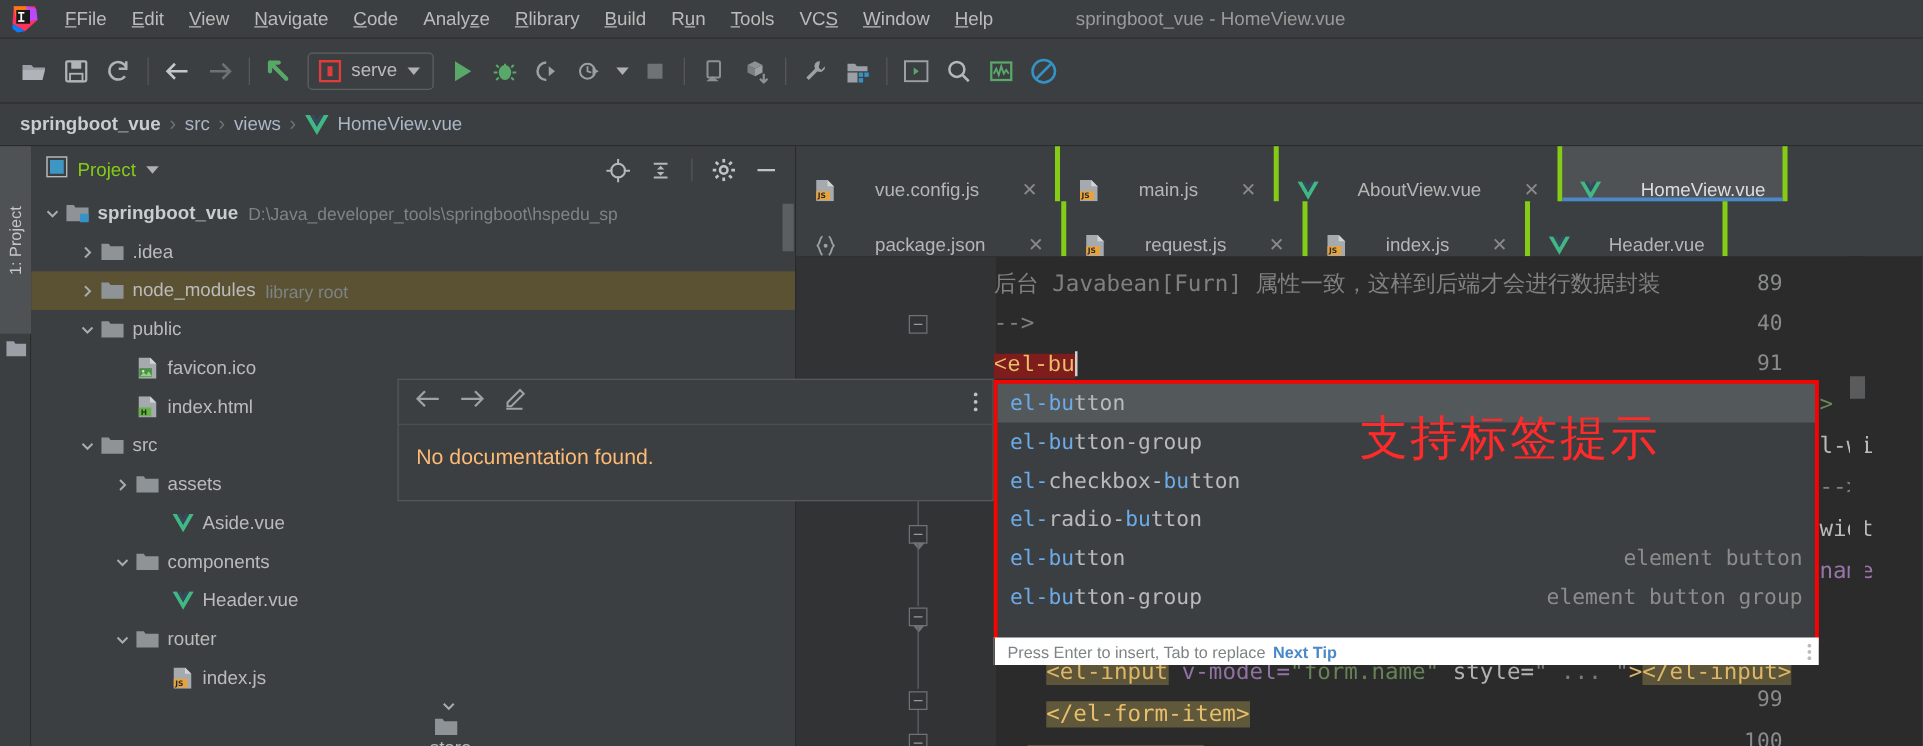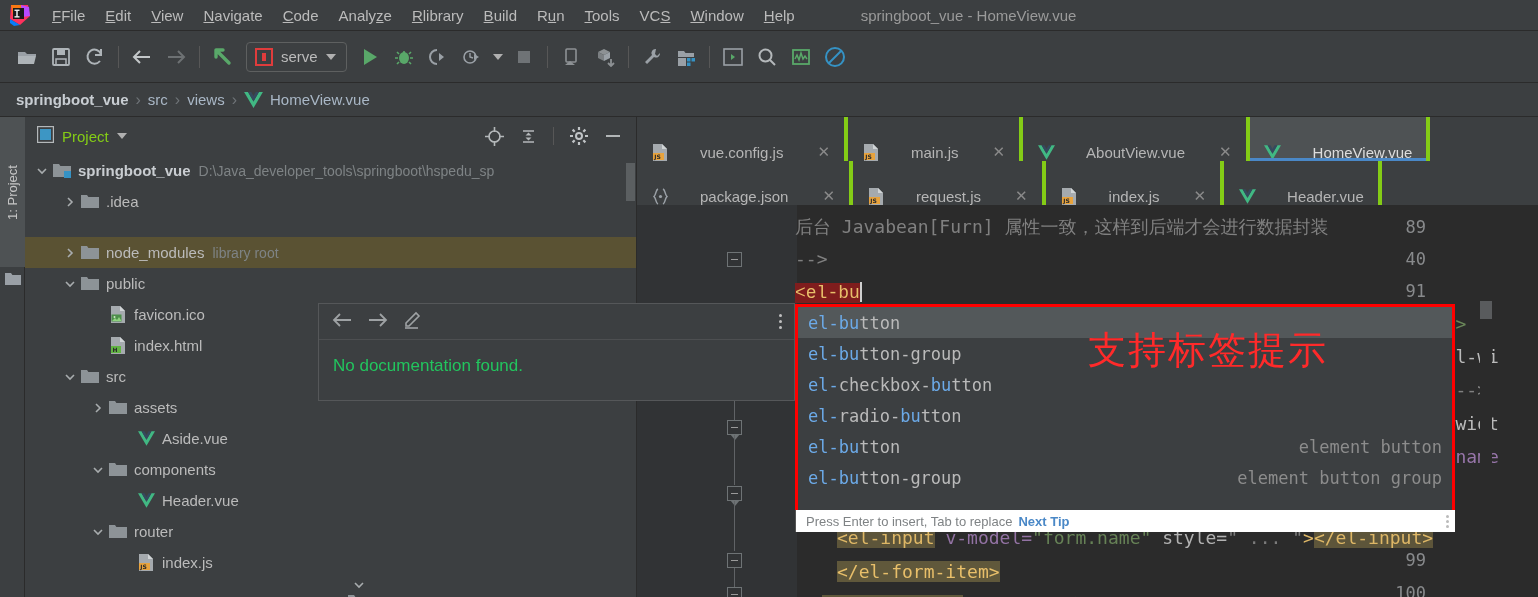--- a/index.html
+++ b/index.html
@@ -165,21 +165,21 @@
   }
   .tok-hl { background: #7f1d1d; font-family: Liberation Mono, monospace; }
 
   
   .docpopup {
     position: absolute; top: 303px; left: 318px; width: 477px; height: 98px;
     background: #3c3f41; border: 1px solid #555759; z-index: 40;
   }
   .doc-toolbar { height: 36px; display: flex; align-items: center; gap: 14px;
     padding: 0 12px; border-bottom: 1px solid #4d4f51; }
-  .doc-body { padding: 16px 14px; font-size: 17px; color: #22c55e; }
+  .doc-body { padding: 16px 14px; font-size: 17px; color: #fdba74; }
   .kebab { margin-left: auto; display: flex; flex-direction: column; gap: 3px; }
   .kebab i { width: 3px; height: 3px; background: #c0c0c0; border-radius: 50%;
     display: block; }
 
   
   .complete {
     position: absolute; top: 304px; left: 795px; width: 660px; height: 212px;
     background: #3c3f41; border: 3px solid #ff0000; z-index: 50;
   }
   .cmp-list { position: relative; }
@@ -470,21 +470,21 @@
               <path d="M4 2l4 4-4 4" fill="none" stroke="#a8acae" stroke-width="1.6"></path>
             </svg>
           </span>
           <span class="node-icon">
             <svg width="18" height="15" viewBox="0 0 18 15">
               <path d="M0 1h6l1.4 2H18v11H0z" fill="#8d9397"></path>
             </svg>
           </span>
           <span class="node-label">.idea</span>
         </div>
-        <div class="tree-row sel" style="padding-left: 38px; margin-top: 20px;">
+        <div class="tree-row sel" style="padding-left: 38px;">
           <span class="arrow">
             <svg width="12" height="12" viewBox="0 0 12 12">
               <path d="M4 2l4 4-4 4" fill="none" stroke="#a8acae" stroke-width="1.6"></path>
             </svg>
           </span>
           <span class="node-icon">
             <svg width="18" height="15" viewBox="0 0 18 15">
               <path d="M0 1h6l1.4 2H18v11H0z" fill="#8d9397"></path>
             </svg>
           </span>

